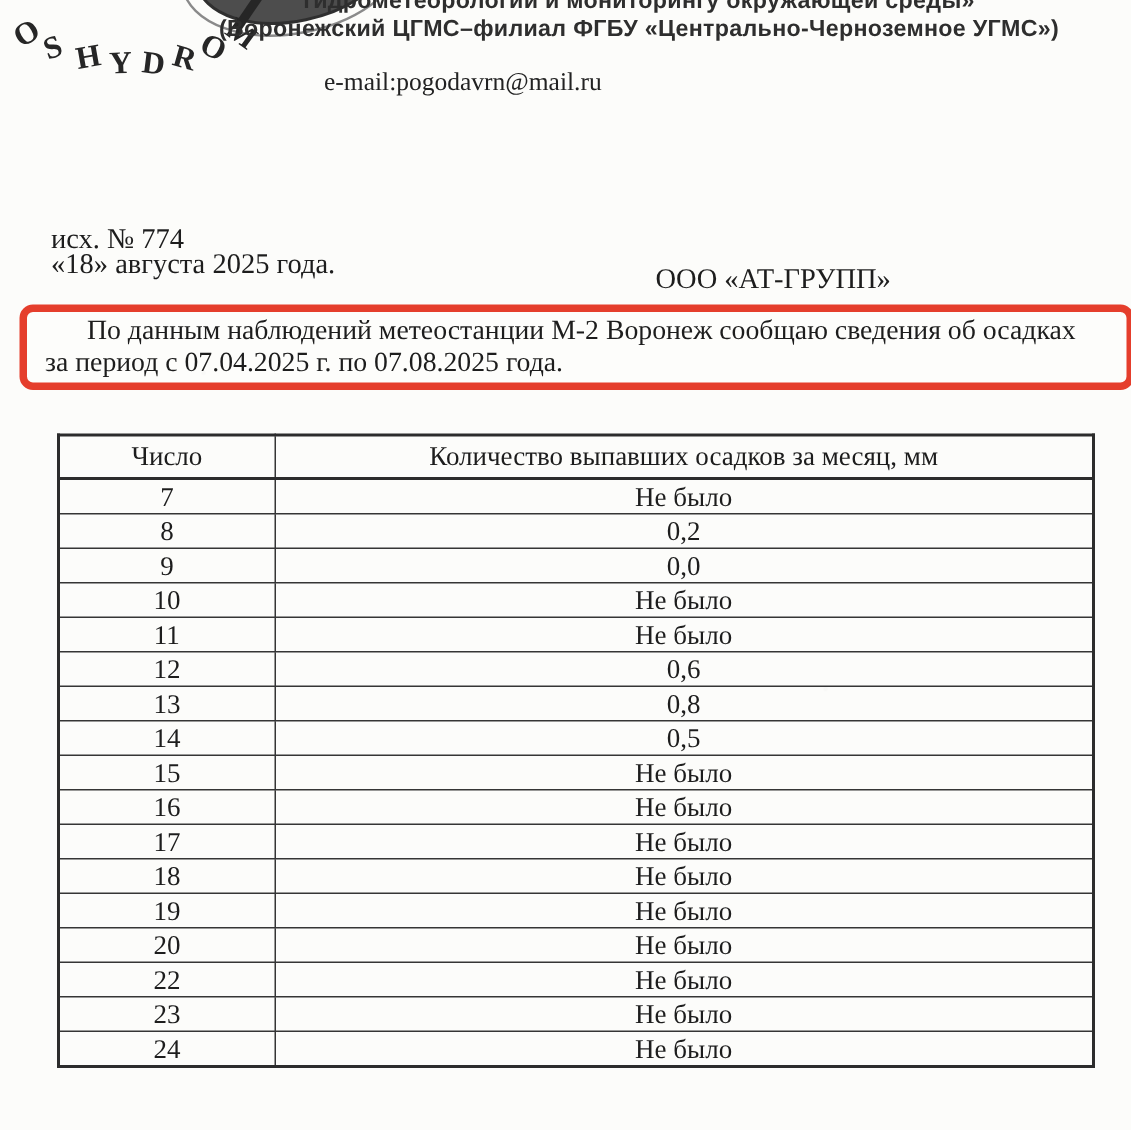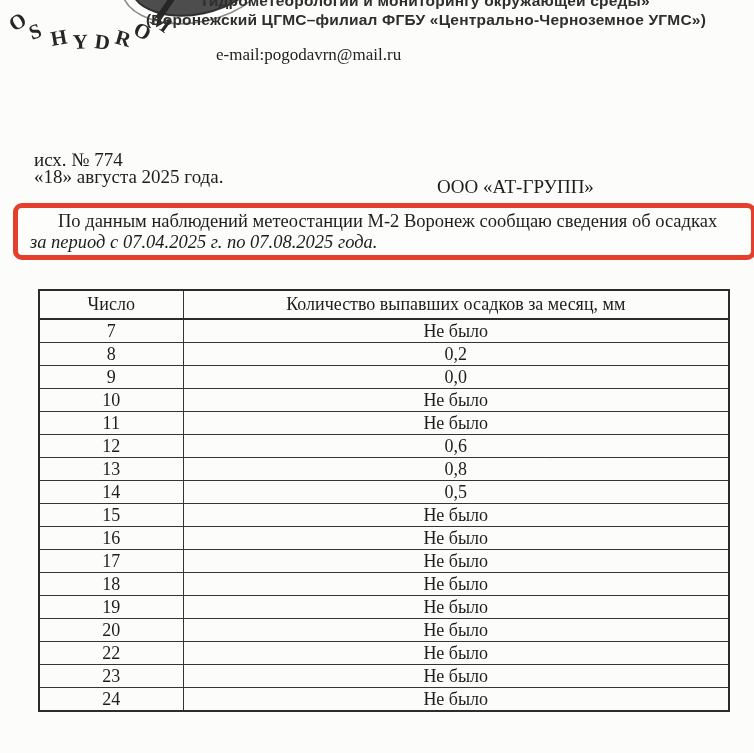--- a/index.html
+++ b/index.html
@@ -38,21 +38,21 @@
   .ref-line{position:absolute;left:34px;top:149px;font-size:19px;white-space:nowrap;}
   .recipient{position:absolute;left:437px;top:164px;font-size:19px;white-space:nowrap;margin-top:12px;}
   
   .highlight-box{
     position:absolute;left:13px;top:203px;width:721px;height:44px;
     border:5px solid #e53e2c;border-radius:9px;
     padding:3px 0 0 12px;
     background:rgba(255,255,255,0.25);
   }
   .highlight-box .l1{font-size:18.5px;line-height:20.5px;text-indent:28px;white-space:nowrap;}
-  .highlight-box .l2{font-size:18.5px;line-height:20.5px;white-space:nowrap;font-style:italic;}
+  .highlight-box .l2{font-size:18.5px;line-height:20.5px;white-space:nowrap;}
   
   .precip-table{
     position:absolute;left:38px;top:289px;width:690px;
     border-collapse:collapse;table-layout:fixed;
     font-family:"Liberation Serif", serif;font-size:18px;color:#1d1d1d;
   }
   .precip-table col.c1{width:144px;}
   .precip-table col.c2{width:546px;}
   .precip-table th,.precip-table td{
     border:1.6px solid #353535;text-align:center;vertical-align:middle;

